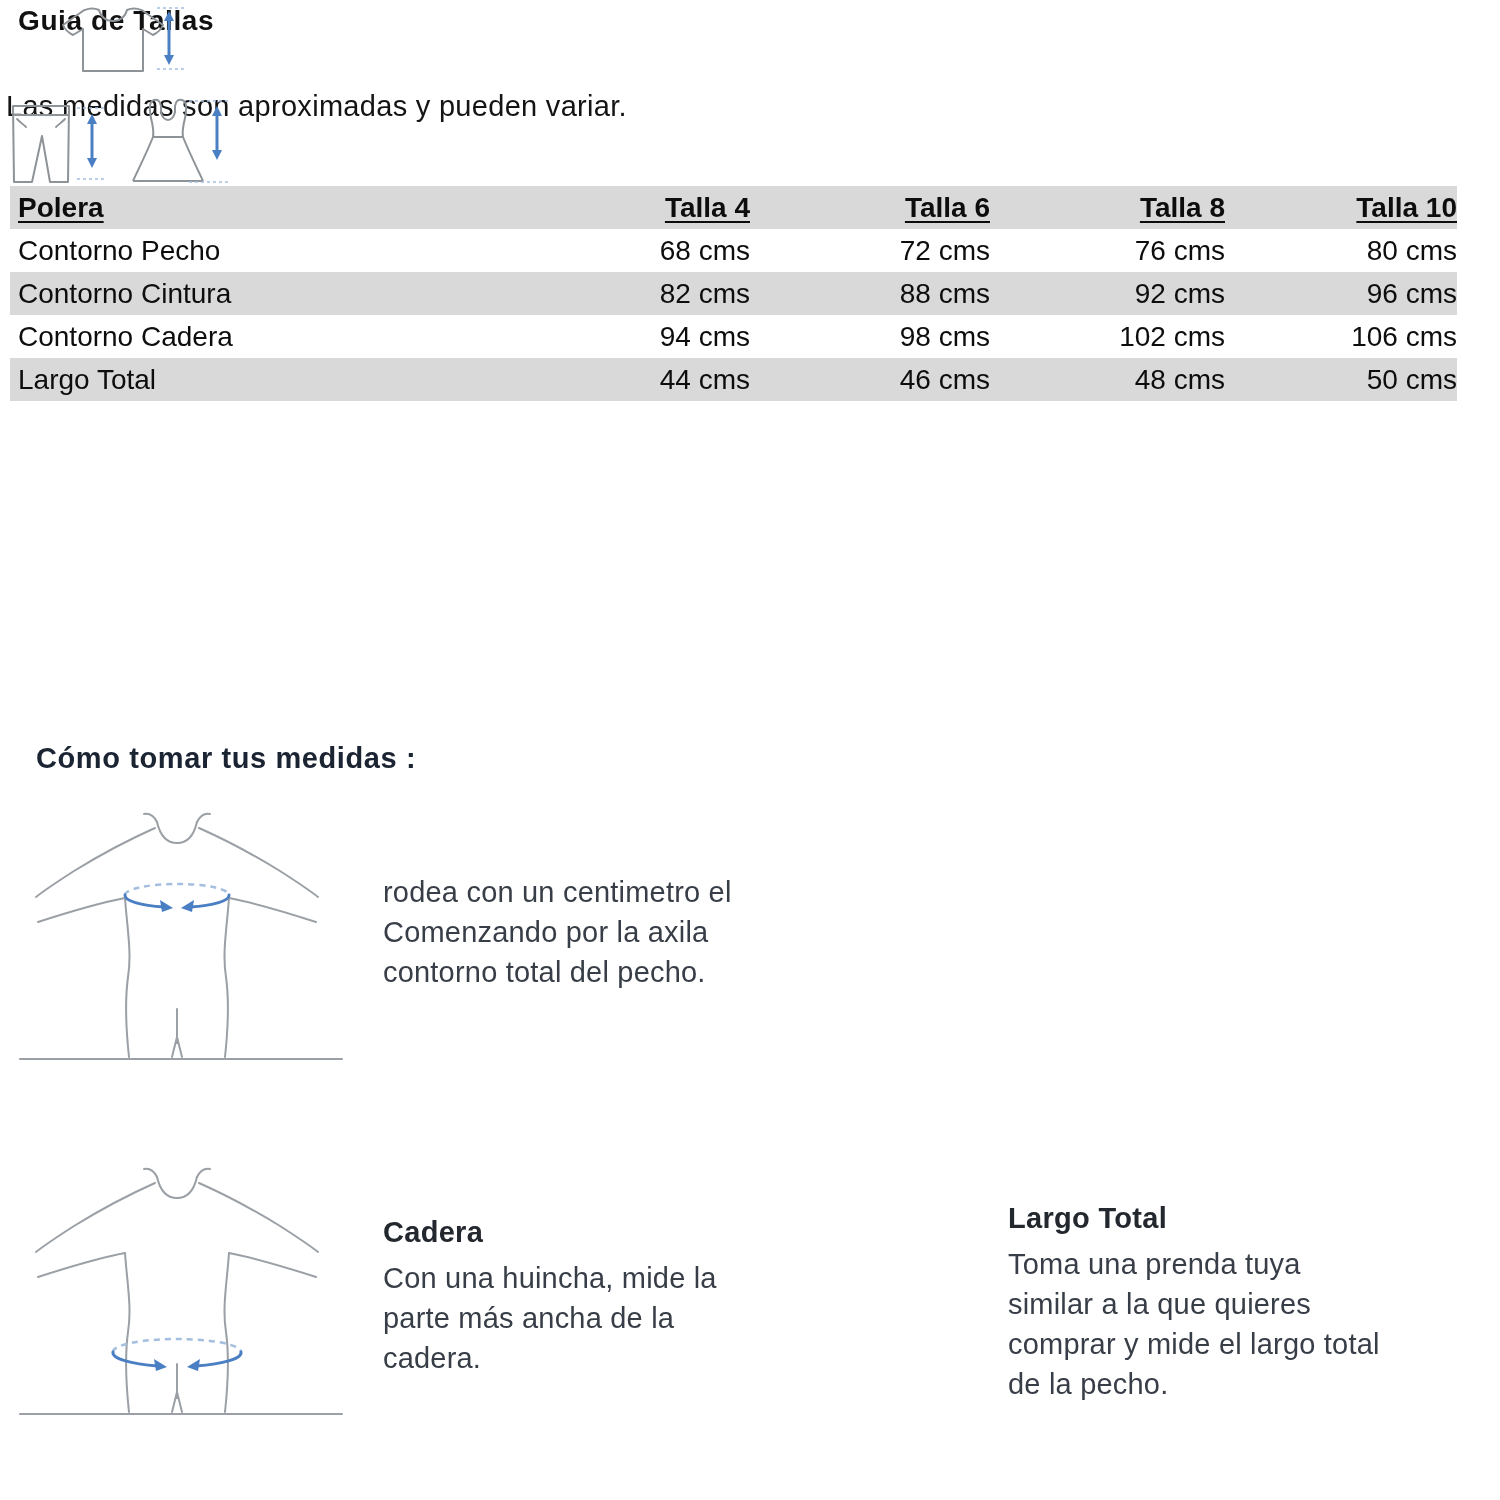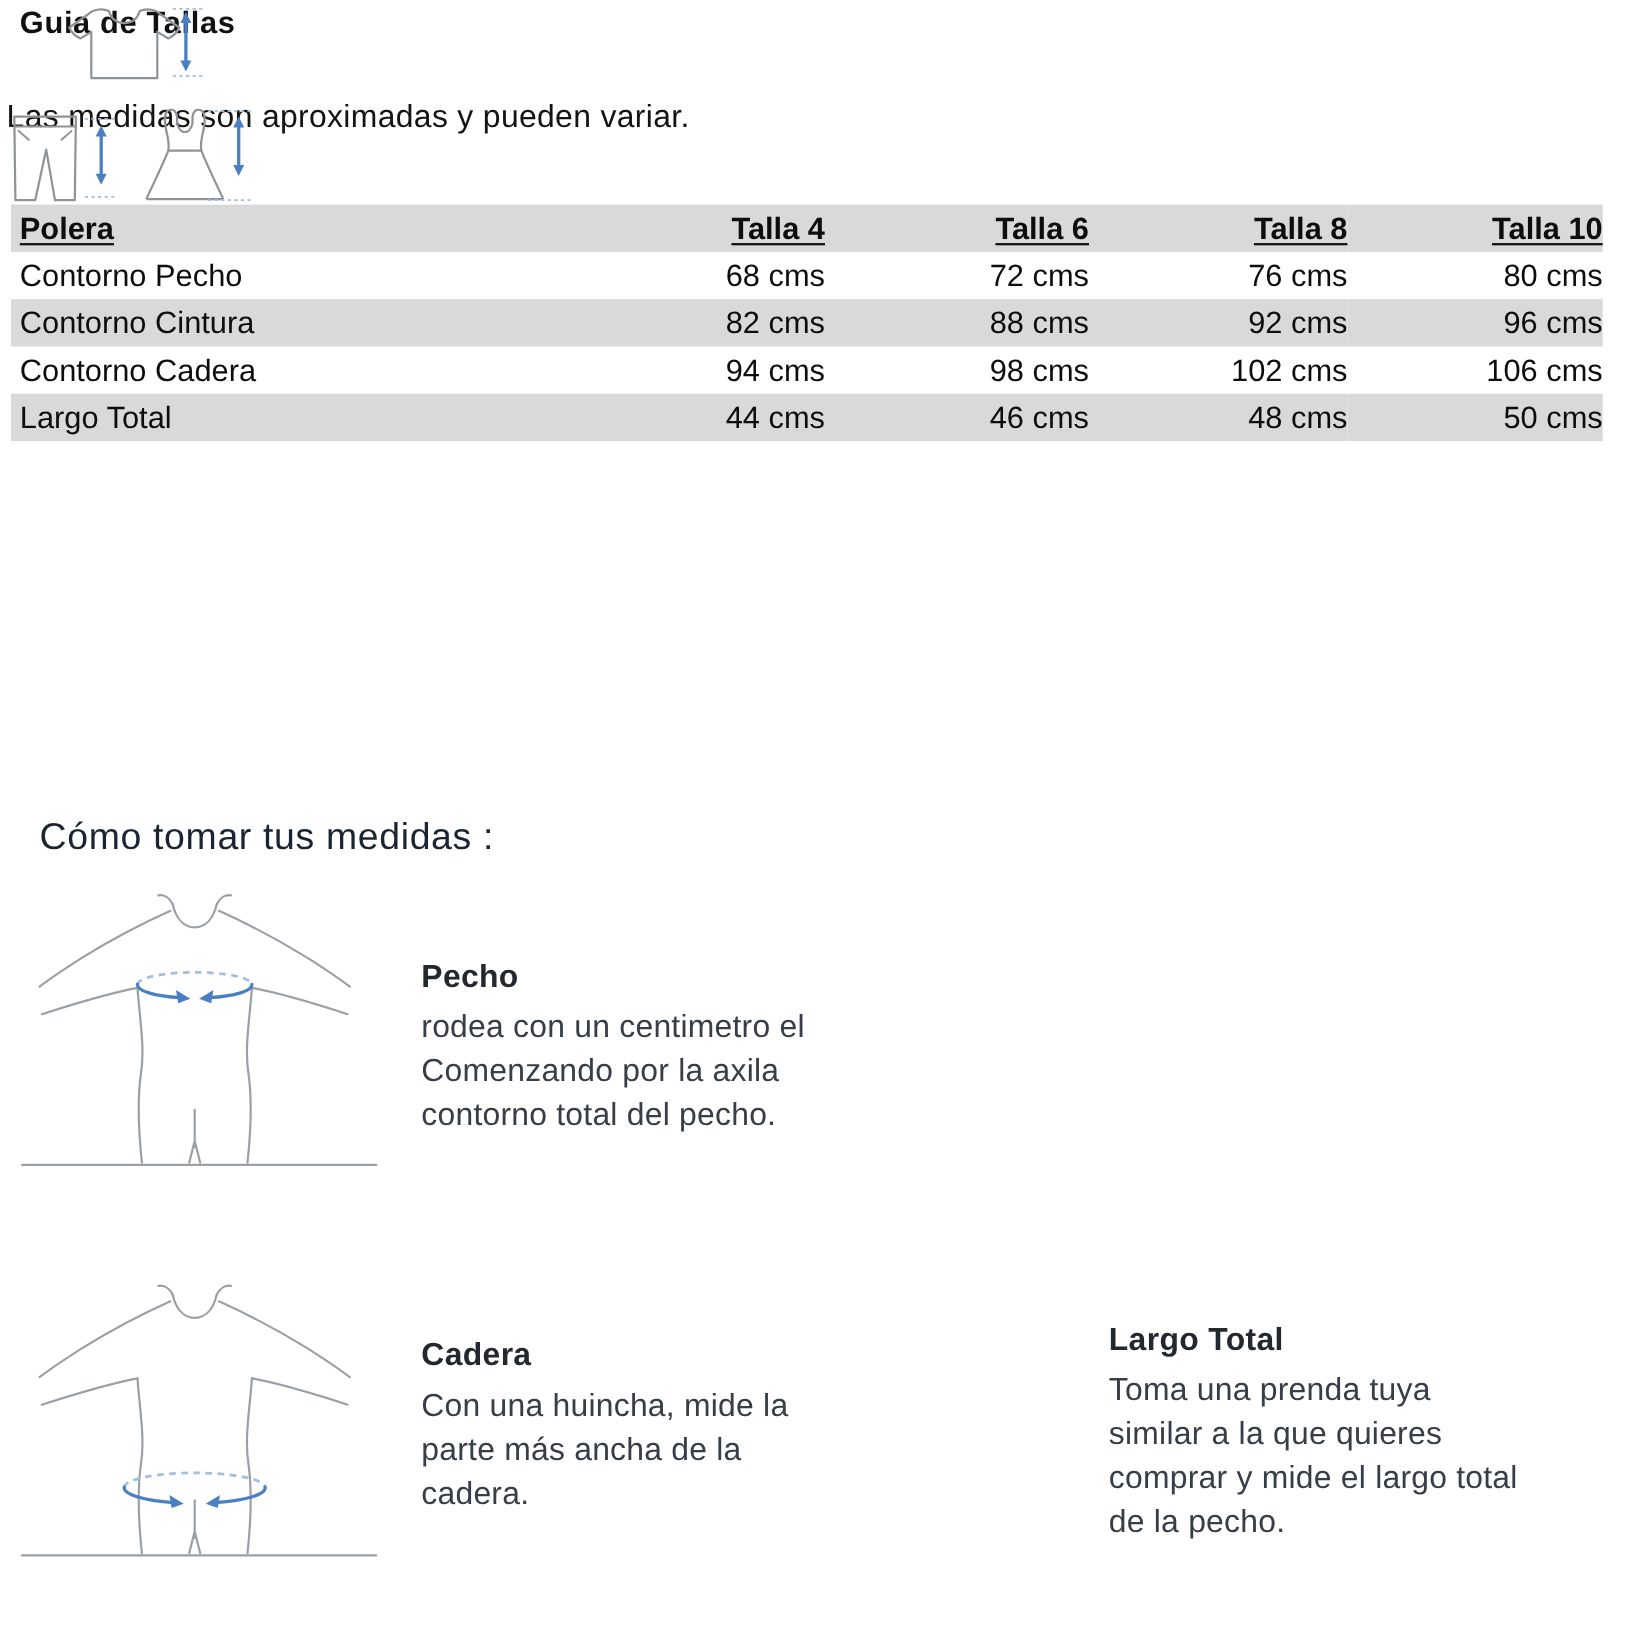--- a/index.html
+++ b/index.html
@@ -21,21 +21,21 @@
   }
   .size-table th, .size-table td {
     height:43px; padding:0; vertical-align:middle; text-align:right;
     font-weight:normal; color:#0d0d0d;
   }
   .size-table .left { text-align:left; padding-left:8px; }
   .size-table thead tr { background:#d9d9d9; }
   .size-table tbody tr:nth-child(even) { background:#d9d9d9; }
   .size-table thead .hdr { font-weight:bold; text-decoration:underline; text-underline-offset:4px; }
   .section-heading {
-    position:absolute; left:36px; top:742px; font-size:34px; font-weight:normal;
+    position:absolute; left:36px; top:742px; font-size:29px; font-weight:bold;
     color:#1b2433; letter-spacing:0.6px;
   }
   .figure { position:absolute; }
   .instr { position:absolute; }
   .instr h3 { margin:0 0 9px 0; font-size:29px; font-weight:bold; color:#23272e; letter-spacing:0.3px; }
   .instr .line { font-size:29px; line-height:40px; color:#383e47; white-space:nowrap; letter-spacing:0.2px; }
   .pecho-figure { left:12px; top:795px; }
   .pecho-text  { left:383px; top:872px; }
   .garments    { left:1005px; top:980px; width:260px; height:200px; }
   .tshirt-wrap { position:absolute; left:53px;  top:4px; }
@@ -132,21 +132,20 @@
       <use href="#torso-shape"></use>
       <path d="M113,100 A52,11 0 0 1 217,100" stroke="#a4bedf" stroke-width="2.5" stroke-dasharray="6 5" fill="none"></path>
       <path d="M113,100 A52,12 0 0 0 152,112" stroke="#4a7fc4" stroke-width="3" fill="none" stroke-linecap="round"></path>
       <path d="M217,100 A52,12 0 0 1 178,112" stroke="#4a7fc4" stroke-width="3" fill="none" stroke-linecap="round"></path>
       <polygon points="161,113 148,105 150,117" fill="#4a7fc4"></polygon>
       <polygon points="169,113 182,105 180,117" fill="#4a7fc4"></polygon>
     </svg>
   </div>
 
   <div class="instr pecho-text">
-    <h3>Pecho</h3>
     <div class="line">rodea con un centimetro el</div>
     <div class="line">Comenzando por la axila</div>
     <div class="line">contorno total del pecho.</div>
   </div>
 
   <div class="garments">
     <div class="tshirt-wrap">
       <svg width="140" height="74" viewBox="0 0 140 74">
         <path d="M46,6 C39,3 31,5 27,9 L10,21 C12,26 16,29 20,31 L30,25 L30,67 L90,67 L90,25 L100,31 C104,29 108,26 110,21 L93,9 C89,5 81,3 74,6 C72,13 67,17 60,17 C53,17 48,13 46,6 Z" fill="none" stroke="#8e9398" stroke-width="2" stroke-linejoin="round"></path>
         <path d="M104,4 H134 M104,65 H134" stroke="#a4bedf" stroke-width="1.6" stroke-dasharray="3 3" fill="none"></path>

